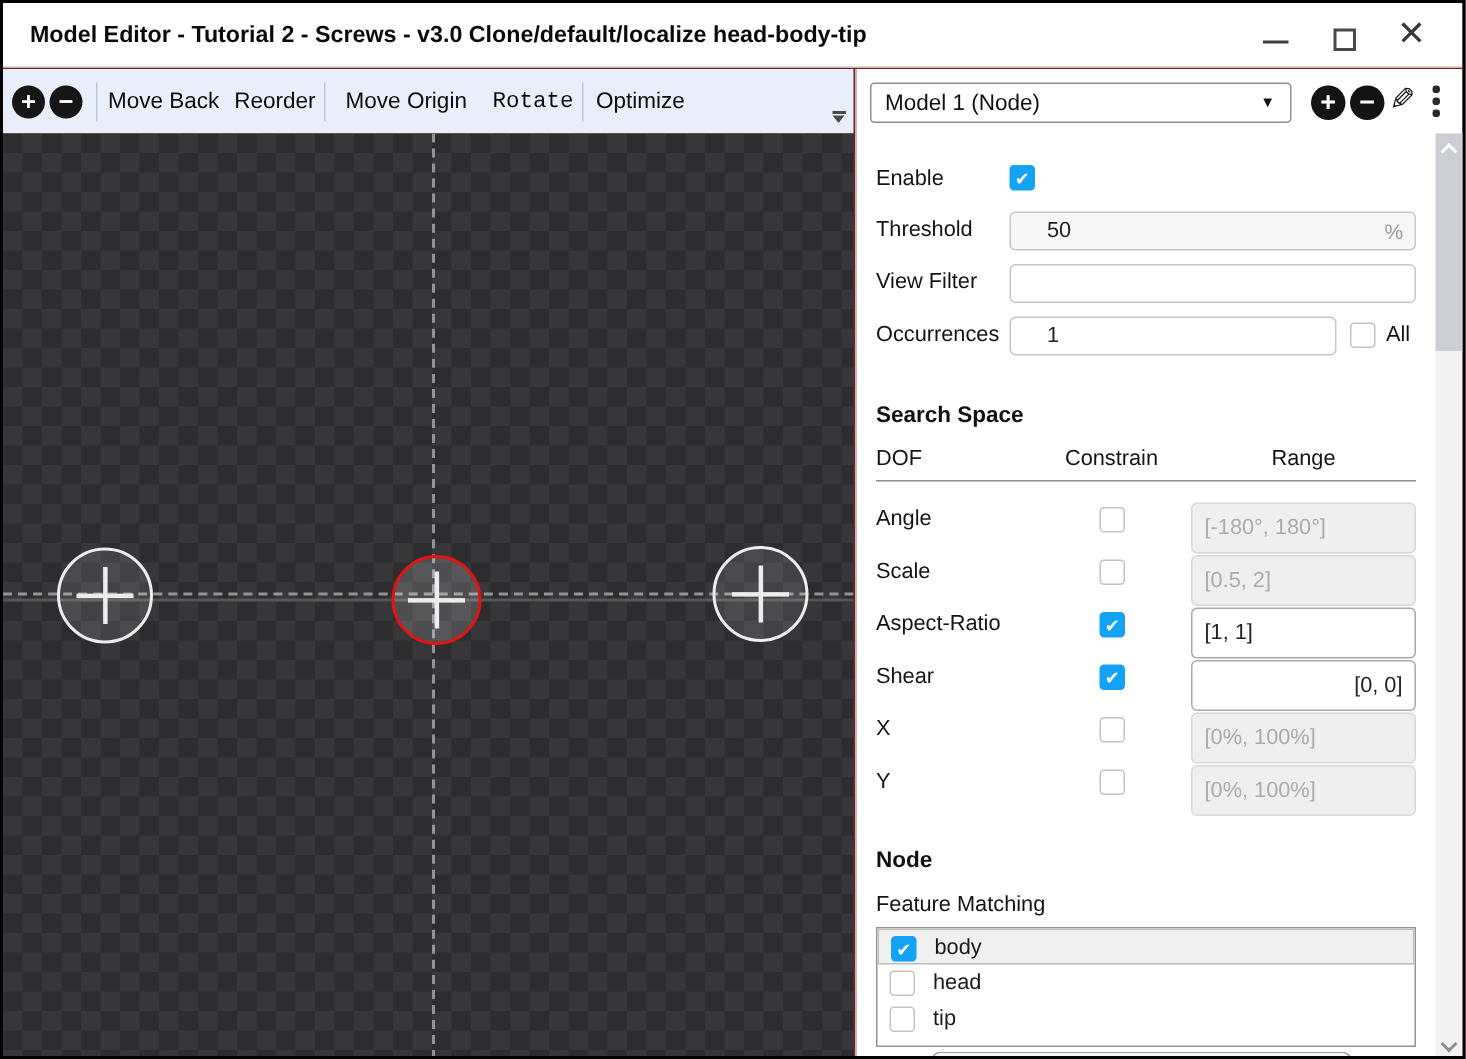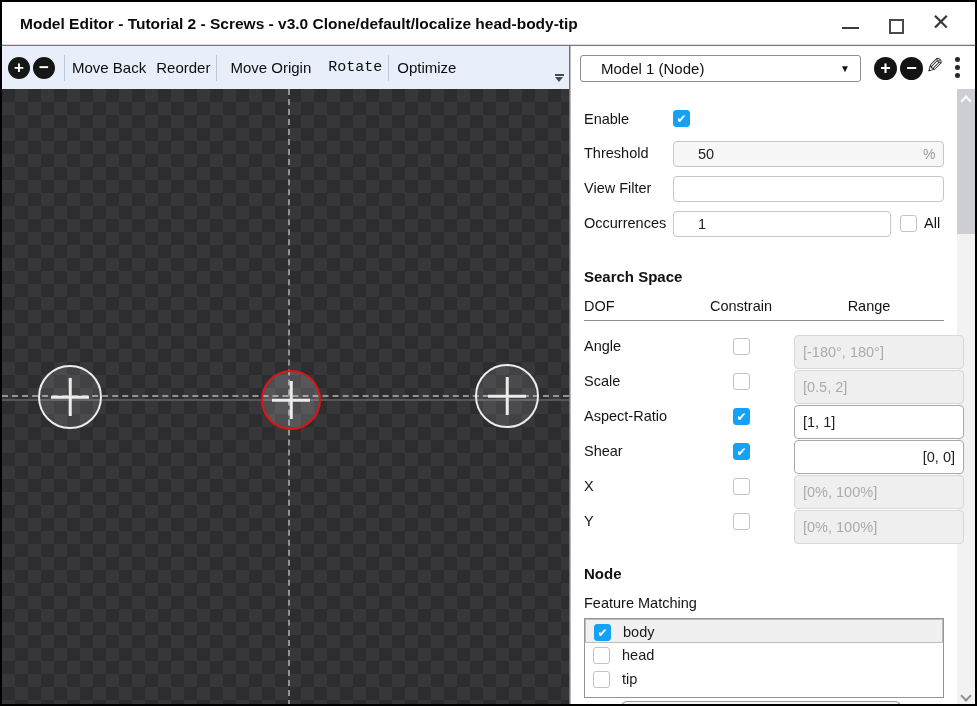--- a/index.html
+++ b/index.html
@@ -1,17 +1,17 @@
 <!DOCTYPE html>
 <html><head>
 <meta charset="utf-8">
 <style>
   html,body{margin:0;padding:0;background:#888;}
   *{box-sizing:border-box;font-family:"Liberation Sans","DejaVu Sans",sans-serif;}
-  .window{position:relative;width:977px;height:706px;background:#ef4444;border:2px solid #000;overflow:hidden;}
+  .window{position:relative;width:977px;height:706px;background:#7f1d1d;border:2px solid #000;overflow:hidden;}
 
   
   .titlebar{position:absolute;left:0;top:0;width:973px;height:43px;background:#fff;border-bottom:1px solid #dcdcdc;}
   .title{position:absolute;left:18px;top:0;height:43px;line-height:43px;font-size:15.5px;font-weight:700;color:#0b0b0b;white-space:nowrap;}
   .win-btn{position:absolute;top:0;width:34px;height:43px;cursor:default;}
   .btn-min{left:832px;}
   .btn-min .bar{position:absolute;left:8px;top:25px;width:17px;height:0;border-top:2px solid #3c3c3c;}
   .btn-max{left:878px;}
   .btn-max .box{position:absolute;left:9px;top:17px;width:15px;height:15px;border:2px solid #4a4a4a;background:#fff;}
   .btn-close{left:922px;font-size:23px;color:#3a3a3a;text-align:center;line-height:40px;}
@@ -37,21 +37,21 @@
   .hsolid{position:absolute;left:0;top:310px;width:100%;height:0;border-top:2px solid #5d5d5d;opacity:.85;}
   .node{position:absolute;width:64px;height:64px;border-radius:50%;border:2.5px solid #ededed;background:rgba(255,255,255,.10);transform:translate(-50%,-50%);}
   .node.selected{width:60px;height:60px;border-color:#e01414;background:rgba(255,255,255,.16);}
   .node .ph{position:absolute;left:50%;top:50%;width:38px;height:2.5px;background:#ececec;transform:translate(-50%,-50%);}
   .node .pv{position:absolute;left:50%;top:50%;width:2.5px;height:38px;background:#ececec;transform:translate(-50%,-50%);}
 
   .vdivider{position:absolute;left:568px;top:44px;width:1px;height:660px;background:#b9b9b9;}
 
   
   .panel{position:absolute;left:569px;top:44px;width:404px;height:660px;background:#fff;}
-  .select{position:absolute;left:9px;top:9px;width:281px;height:27px;border:1px solid #8f8f8f;border-radius:3px;background:#fff;font-size:15px;color:#111;line-height:25px;padding-left:20px;cursor:default;}
+  .select{position:absolute;left:9px;top:9px;width:281px;height:27px;border:1px solid #8f8f8f;border-radius:3px;background:#fff;font-size:15px;color:#111;line-height:25px;padding-left:9px;cursor:default;}
   .select .arrow{position:absolute;right:10px;top:0;line-height:25px;font-size:10px;color:#111;}
   .p-circle{position:absolute;width:23px;height:23px;border-radius:50%;background:#141414;color:#fff;font-size:18px;font-weight:700;text-align:center;line-height:22px;top:11px;cursor:default;}
   .pencil{position:absolute;left:355px;top:8px;font-size:21px;color:#111;transform:scaleX(-1);cursor:default;}
   .kebab{position:absolute;left:384px;top:11px;width:5px;cursor:default;}
   .kebab i{display:block;width:4.5px;height:4.5px;border-radius:50%;background:#2a2a2a;margin-bottom:3.5px;}
 
   
   .scrollbar{position:absolute;left:386px;top:43px;width:18px;height:617px;background:#f2f2f2;}
   .sb-thumb{position:absolute;left:0;top:0;width:18px;height:145px;background:#cdced3;cursor:default;}
   .chev{position:absolute;left:5px;width:8px;height:8px;border-style:solid;border-width:0 2px 2px 0;}
@@ -63,21 +63,21 @@
   .cb{position:absolute;width:17px;height:17px;border:1px solid #c3c3c3;border-radius:3px;background:#fff;cursor:default;}
   .cb.on{background:#14a2f4;border-color:#14a2f4;}
   .cb.on::after{content:"✔";position:absolute;left:2.5px;top:0.5px;font-size:12px;color:#fff;font-weight:700;}
   .tinput{position:absolute;height:26px;border:1px solid #c6c6c6;border-radius:4px;background:#fff;font-size:14.5px;color:#222;padding:0 24px;outline:none;}
   .tinput.gray{background:#f7f7f7;}
   .unit{position:absolute;font-size:14px;color:#9a9a9a;}
 
   .sec-title{position:absolute;left:13px;font-size:15px;font-weight:700;color:#111;white-space:nowrap;}
   .colhdr{position:absolute;font-size:14.5px;color:#141414;}
   .hdr-line{position:absolute;left:13px;top:274px;width:360px;height:0;border-top:1px solid #8d8d8d;}
-  .rinput{position:absolute;left:223px;width:170px;height:26px;border:1px solid #a9a9a9;border-radius:4px;background:#fff;font-size:14.5px;color:#222;padding:16px 8px;outline:none;}
+  .rinput{position:absolute;left:223px;width:150px;height:26px;border:1px solid #a9a9a9;border-radius:4px;background:#fff;font-size:14.5px;color:#222;padding:16px 8px;outline:none;}
   .rinput.dis{border-color:#d8d8d8;background:#efefef;color:#ababab;}
 
   
   .listbox{position:absolute;left:13px;top:572px;width:360px;height:80px;border:1px solid #949494;background:#fff;}
   .lrow{position:relative;width:100%;height:24px;cursor:default;}
   .lrow.sel{background:#f0f0f0;border:1px solid #bdbdbd;}
   .lrow .cb{left:8px;top:4px;}
   .lrow .llabel{position:absolute;left:37px;top:4px;font-size:14.5px;color:#1a1a1a;}
   .bottom-sliver{position:absolute;left:50px;top:655px;width:280px;height:10px;border:1px solid #9a9a9a;border-bottom:none;border-radius:6px 6px 0 0;background:#f6f6f6;}
 </style>

